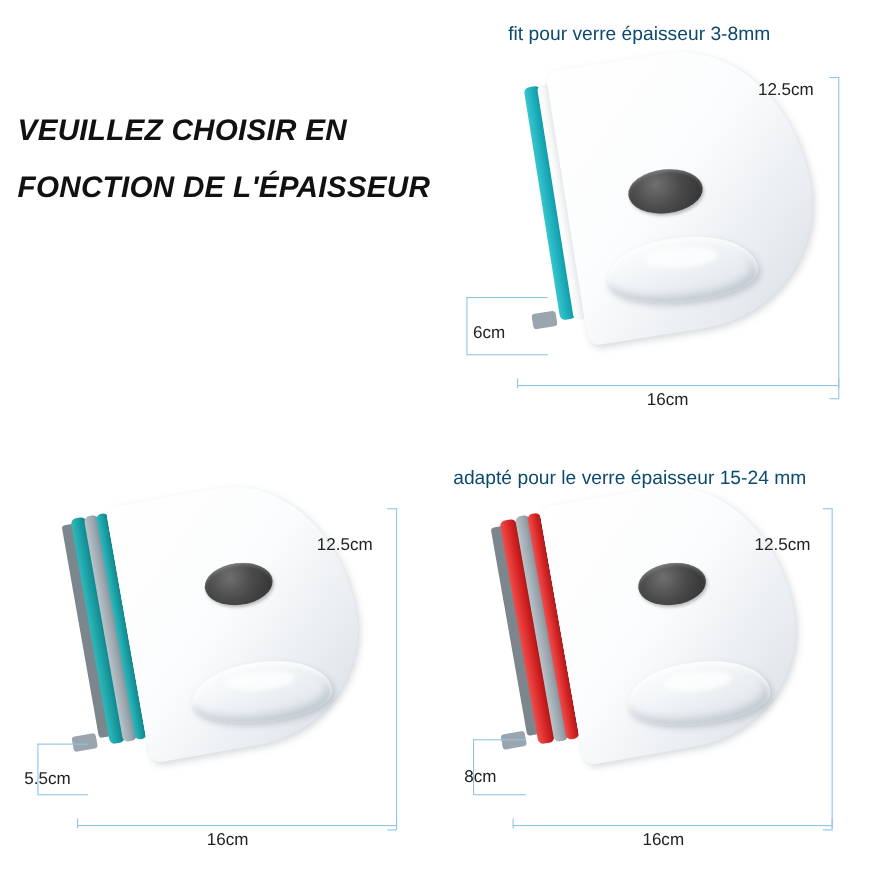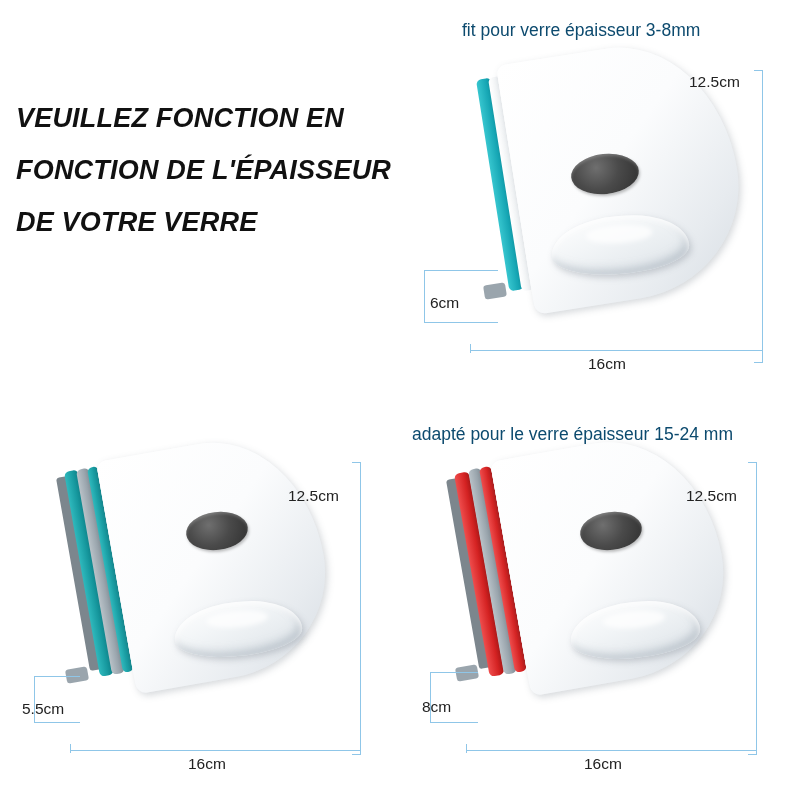--- a/index.html
+++ b/index.html
@@ -145,23 +145,22 @@
     background: #7c868d;
     border-radius: 3px;
   }
 </style>
 </head>
 <body>
 
 <div class="canvas">
 
   <div class="headline">
-    <span class="line">VEUILLEZ FONCTION EN</span>
+    <span class="line">VEUILLEZ CHOISIR EN</span>
     <span class="line">FONCTION DE L'ÉPAISSEUR</span>
-    <span class="line">DE VOTRE VERRE</span>
   </div>
 
   <div class="caption" id="cap-top">fit pour verre épaisseur 3-8mm</div>
 
   <div class="product" style="left:440px; top:56px; width:330px; height:300px;">
 
     <div class="blade blade-cyan" style="left:36px; top:24px; width:15px; height:214px; transform:rotate(-9deg); transform-origin:top left;"></div>
     <div class="blade blade-white" style="left:48px; top:22px; width:14px; height:216px; transform:rotate(-9deg); transform-origin:top left;"></div>
 
     <div class="wedge" style="left:56px; top:10px; width:222px; height:252px; transform:rotate(-9deg); transform-origin:top left;">

